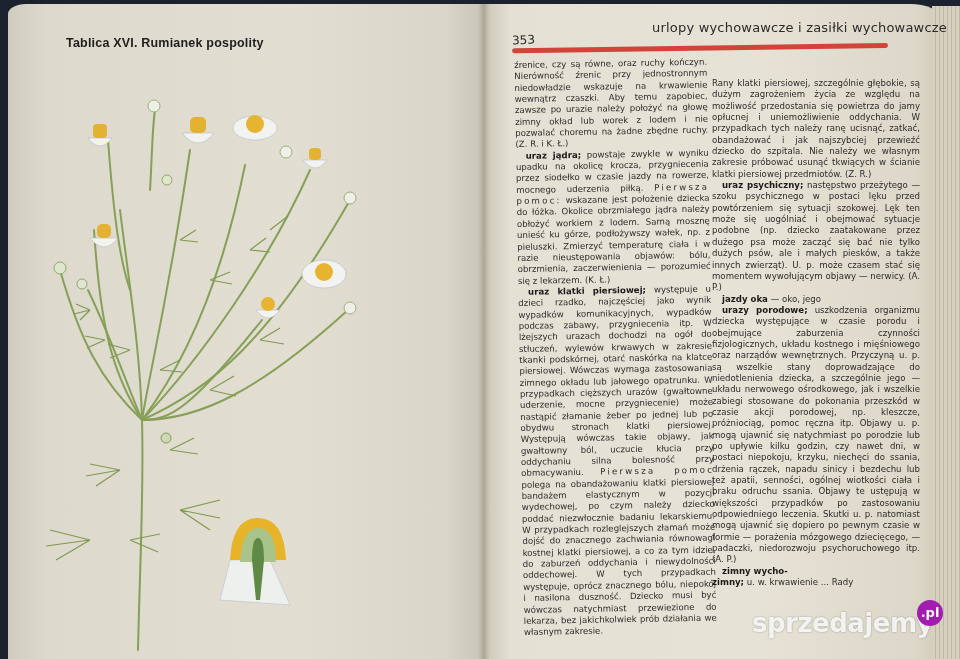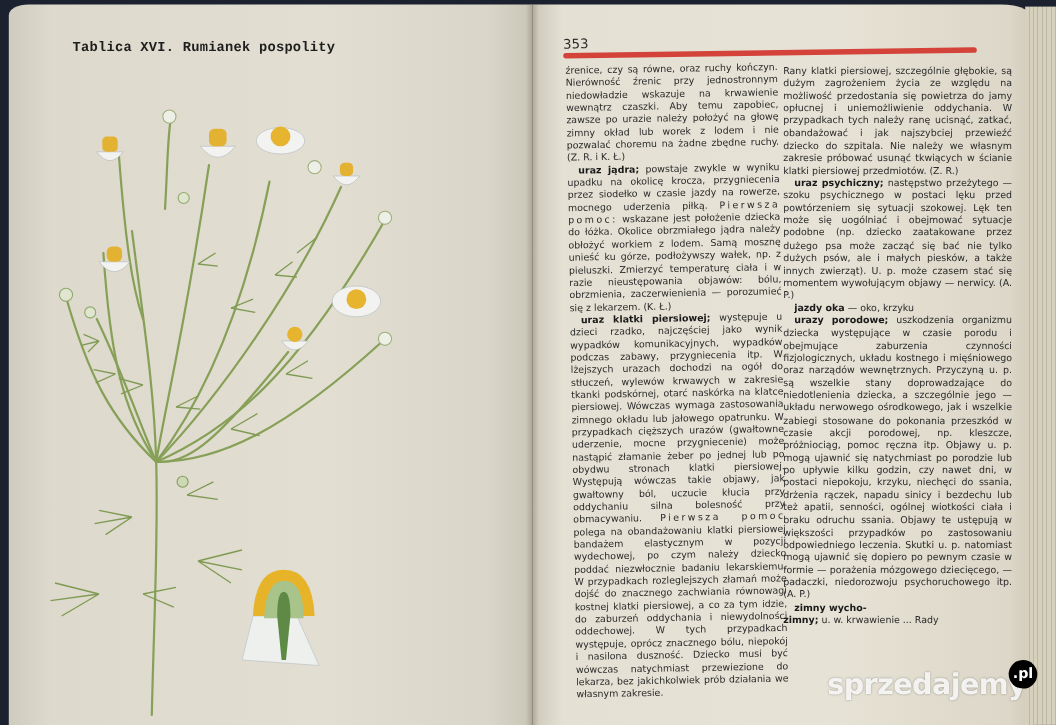--- a/index.html
+++ b/index.html
@@ -3,38 +3,38 @@
 <meta charset="utf-8">
 <style>
   html, body { margin:0; padding:0; }
   body { width:960px; height:659px; overflow:hidden; background:#1c2130; position:relative; font-family:"DejaVu Sans", sans-serif; }
   .book { position:absolute; left:0; top:0; width:960px; height:659px; }
   .page-left { position:absolute; left:8px; top:4px; width:476px; height:660px; background:linear-gradient(90deg,#cfccbf 0%,#ddd9cc 8%,#e2ded2 60%,#d9d5c8 92%,#c9c5b7 100%); border-top-left-radius:18px 10px; }
   .page-right { position:absolute; left:484px; top:4px; width:456px; height:660px; background:linear-gradient(90deg,#cbc7b9 0%,#e4e0d3 6%,#e6e2d5 60%,#dcd7c8 95%,#cfc9b8 100%); border-top-right-radius:30px 14px; }
   .page-edges { position:absolute; left:932px; top:6px; width:28px; height:653px; background:repeating-linear-gradient(90deg,#d6d0bd 0 3px,#bdb7a5 3px 4px); }
   .gutter { position:absolute; left:478px; top:4px; width:12px; height:660px; background:linear-gradient(90deg,rgba(0,0,0,0) 0%,rgba(120,110,90,0.35) 50%,rgba(0,0,0,0) 100%); }
 
-  .plate-title { position:absolute; left:66px; top:36px; font-family:Liberation Mono, monospace; font-weight:bold; font-size:12.5px; color:#1e1e1e; letter-spacing:0.2px; }
+  .plate-title { position:absolute; left:66px; top:36px; font-family:Liberation Sans, sans-serif; font-weight:bold; font-size:12.5px; color:#1e1e1e; letter-spacing:0.2px; }
 
   .illus { position:absolute; left:30px; top:90px; width:350px; height:569px; }
 
   .running-head { position:absolute; left:652px; top:20px; font-size:13px; color:#2a2a2a; letter-spacing:0.2px; }
   .page-number { position:absolute; left:512px; top:33px; font-size:12px; color:#2a2a2a; transform:rotate(-2deg); }
   .red-rule { position:absolute; left:512px; top:43px; width:376px; height:5px; background:#d4433a; border-radius:3px; transform:rotate(-0.8deg); transform-origin:right center; }
 
   .col { position:absolute; font-family:"DejaVu Sans", sans-serif; font-size:8.6px; line-height:11.35px; color:#2b2b2b; text-align:justify; }
   .col p { margin:0; }
   .col .ind { text-indent:10px; }
   .col b { color:#1a1a1a; }
   .col .sp { letter-spacing:2.2px; }
   .col1 { left:514px; top:60px; width:193px; transform:rotate(-1deg); transform-origin:left top; }
-  .col2 { left:712px; top:60px; width:208px; }
+  .col2 { left:712px; top:78px; width:208px; }
 
   .watermark { position:absolute; left:752px; top:608px; font-family:"DejaVu Sans", sans-serif; font-weight:bold; font-size:26px; color:rgba(255,255,255,0.88); letter-spacing:-0.5px; text-shadow:0 0 2px rgba(0,0,0,0.35); }
-  .wm-badge { position:absolute; left:917px; top:600px; width:26px; height:26px; border-radius:50%; background:#000000; color:#fff; font-weight:bold; font-size:13px; line-height:26px; text-align:center; }
+  .wm-badge { position:absolute; left:917px; top:600px; width:26px; height:26px; border-radius:50%; background:#a21caf; color:#fff; font-weight:bold; font-size:13px; line-height:26px; text-align:center; }
 </style>
 </head>
 <body>
 
 <div class="book">
   <div class="page-left"></div>
   <div class="page-right"></div>
   <div class="page-edges"></div>
   <div class="gutter"></div>
 
@@ -98,32 +98,33 @@
     </g>
     <g transform="translate(220,430)">
       <path d="M-30 80 L-20 40 L20 40 L40 85 Z" fill="#eef0ee" stroke="#b8c0c6" stroke-width="0.6"></path>
       <path d="M-20 40 Q-18 -2 8 -2 Q34 -2 36 40 Z" fill="#e7b328"></path>
       <path d="M-10 42 Q-8 8 8 8 Q26 8 26 42 Z" fill="#a9c48a"></path>
       <path d="M2 40 Q2 18 8 18 Q14 18 14 40 L10 80 L6 80 Z" fill="#5f8a45"></path>
     </g>
   </svg>
 
   <div class="page-number">353</div>
+  <div class="running-head">urlopy wychowawcze i zasiłki wychowawcze</div>
   <div class="red-rule"></div>
 
   <div class="col col1">
     <p>źrenice, czy są równe, oraz ruchy kończyn. Nierówność źrenic przy jednostronnym niedowładzie wskazuje na krwawienie wewnątrz czaszki. Aby temu zapobiec, zawsze po urazie należy położyć na głowę zimny okład lub worek z lodem i nie pozwalać choremu na żadne zbędne ruchy. (Z. R. i K. Ł.)</p>
     <p class="ind"><b>uraz jądra;</b> <span>powstaje zwykle w wyniku upadku na okolicę krocza, przygniecenia przez siodełko w czasie jazdy na rowerze, mocnego uderzenia piłką.</span> <span class="sp">Pierwsza pomoc:</span> <span>wskazane jest położenie dziecka do łóżka. Okolice obrzmiałego jądra należy obłożyć workiem z lodem. Samą mosznę unieść ku górze, podłożywszy wałek, np. z pieluszki. Zmierzyć temperaturę ciała i w razie nieustępowania objawów: bólu, obrzmienia, zaczerwienienia — porozumieć się z lekarzem. (K. Ł.)</span></p>
     <p class="ind"><b>uraz klatki piersiowej;</b> <span>występuje u dzieci rzadko, najczęściej jako wynik wypadków komunikacyjnych, wypadków podczas zabawy, przygniecenia itp. W lżejszych urazach dochodzi na ogół do stłuczeń, wylewów krwawych w zakresie tkanki podskórnej, otarć naskórka na klatce piersiowej. Wówczas wymaga zastosowania zimnego okładu lub jałowego opatrunku. W przypadkach cięższych urazów (gwałtowne uderzenie, mocne przygniecenie) może nastąpić złamanie żeber po jednej lub po obydwu stronach klatki piersiowej. Występują wówczas takie objawy, jak gwałtowny ból, uczucie kłucia przy oddychaniu silna bolesność przy obmacywaniu.</span> <span class="sp">Pierwsza pomoc</span> <span>polega na obandażowaniu klatki piersiowej bandażem elastycznym w pozycji wydechowej, po czym należy dziecko poddać niezwłocznie badaniu lekarskiemu. W przypadkach rozleglejszych złamań może dojść do znacznego zachwiania równowagi kostnej klatki piersiowej, a co za tym idzie, do zaburzeń oddychania i niewydolności oddechowej. W tych przypadkach występuje, oprócz znacznego bólu, niepokój i nasilona duszność. Dziecko musi być wówczas natychmiast przewiezione do lekarza, bez jakichkolwiek prób działania we własnym zakresie.</span></p>
   </div>
 
   <div class="col col2">
     <p>Rany klatki piersiowej, szczególnie głębokie, są dużym zagrożeniem życia ze względu na możliwość przedostania się powietrza do jamy opłucnej i uniemożliwienie oddychania. W przypadkach tych należy ranę ucisnąć, zatkać, obandażować i jak najszybciej przewieźć dziecko do szpitala. Nie należy we własnym zakresie próbować usunąć tkwiących w ścianie klatki piersiowej przedmiotów. (Z. R.)</p>
     <p class="ind"><b>uraz psychiczny;</b> <span>następstwo przeżytego — szoku psychicznego w postaci lęku przed powtórzeniem się sytuacji szokowej. Lęk ten może się uogólniać i obejmować sytuacje podobne (np. dziecko zaatakowane przez dużego psa może zacząć się bać nie tylko dużych psów, ale i małych piesków, a także innych zwierząt). U. p. może czasem stać się momentem wywołującym objawy — nerwicy. (A. P.)</span></p>
-    <p class="ind"><b>jazdy oka</b> <span>— oko, krzyku</span></p>
+    <p class="ind"><b>jazdy oka</b> <span>— oko, jego</span></p>
     <p class="ind"><b>urazy porodowe;</b> <span>uszkodzenia organizmu dziecka występujące w czasie porodu i obejmujące zaburzenia czynności fizjologicznych, układu kostnego i mięśniowego oraz narządów wewnętrznych. Przyczyną u. p. są wszelkie stany doprowadzające do niedotlenienia dziecka, a szczególnie jego — układu nerwowego ośrodkowego, jak i wszelkie zabiegi stosowane do pokonania przeszkód w czasie akcji porodowej, np. kleszcze, próżniociąg, pomoc ręczna itp. Objawy u. p. mogą ujawnić się natychmiast po porodzie lub po upływie kilku godzin, czy nawet dni, w postaci niepokoju, krzyku, niechęci do ssania, drżenia rączek, napadu sinicy i bezdechu lub też apatii, senności, ogólnej wiotkości ciała i braku odruchu ssania. Objawy te ustępują w większości przypadków po zastosowaniu odpowiedniego leczenia. Skutki u. p. natomiast mogą ujawnić się dopiero po pewnym czasie w formie — porażenia mózgowego dziecięcego, — padaczki, niedorozwoju psychoruchowego itp. (A. P.)</span></p>
     <p class="ind"><b>zimny wycho-</b></p>
     <p><b>zimny;</b> <span>u. w. krwawienie ... Rady</span></p>
   </div>
 
   <div class="watermark">sprzedajemy</div>
   <div class="wm-badge">.pl</div>
 </div>
 
 </body></html>

